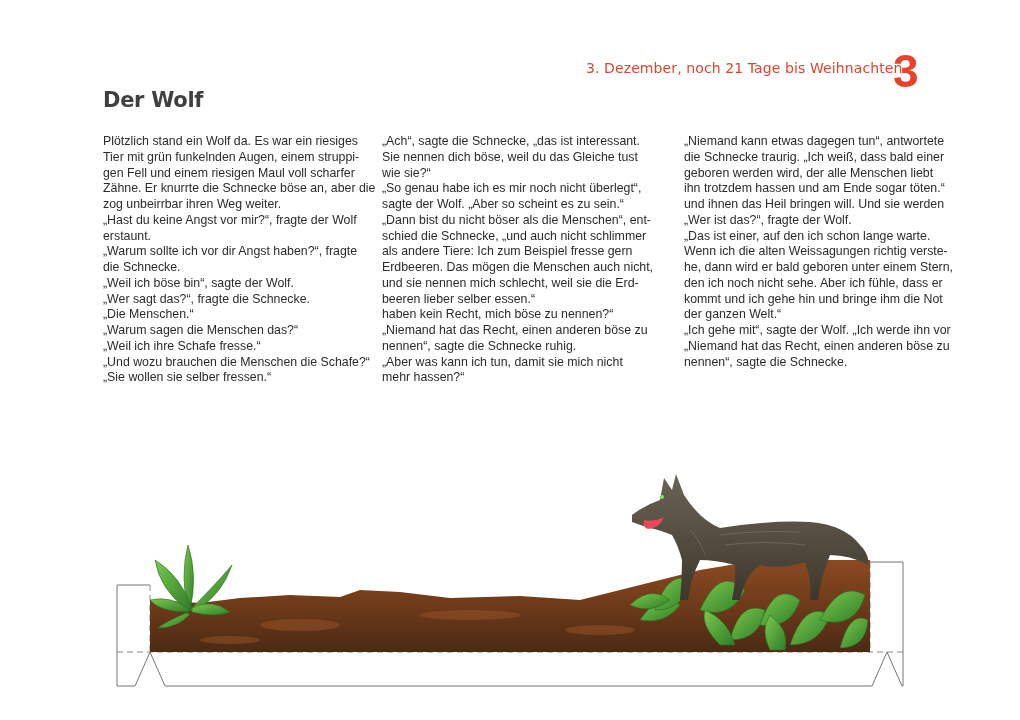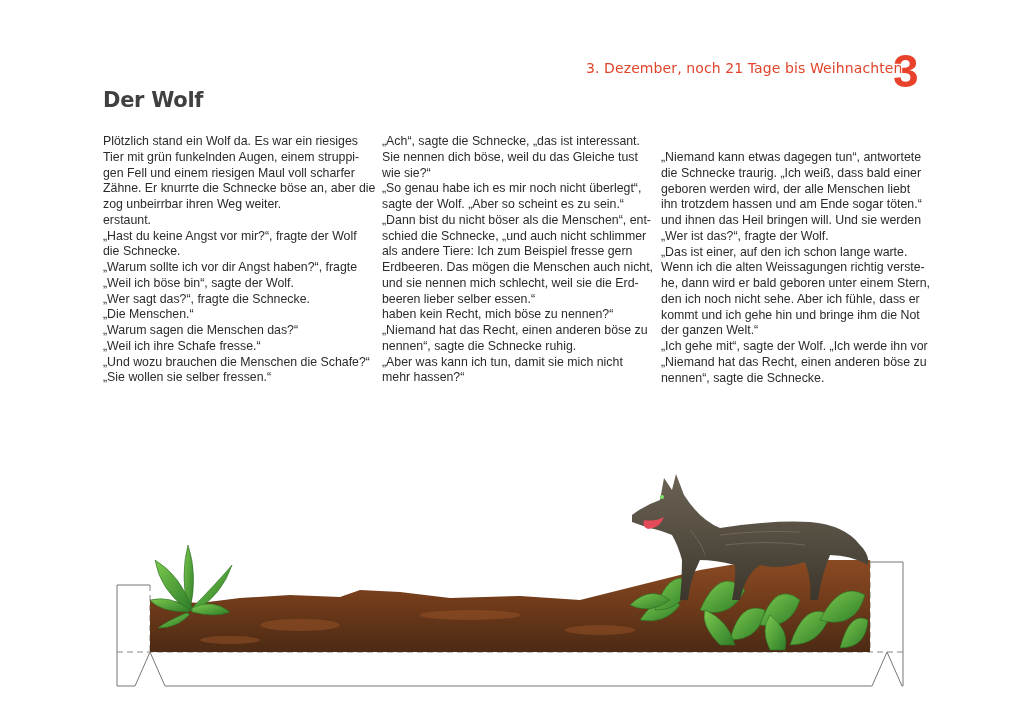--- a/index.html
+++ b/index.html
@@ -10,43 +10,43 @@
                font-size:14px; color:#e0452b; letter-spacing:0.1px; white-space:nowrap; }
   .day-number { position:absolute; left:307px; top:-6px; font-family:"Liberation Sans", sans-serif;
                 font-size:46px; font-weight:bold; color:#e8432a; line-height:46px; }
   .title { position:absolute; left:103px; top:88px; font-family:"DejaVu Sans", sans-serif;
            font-size:21px; font-weight:bold; color:#404040; letter-spacing:-0.3px; }
   .col { position:absolute; top:134px; width:262px; font-family:Liberation Sans, sans-serif;
          font-size:12.35px; line-height:15.75px; color:#2b2b2b; }
   .col p { margin:0; white-space:nowrap; }
   .col1 { left:103px; }
   .col2 { left:382px; }
-  .col3 { left:661px; width:270px;margin-top:16px; }
+  .col3 { left:684px; width:270px; }
   .scene { position:absolute; left:0; top:440px; width:1020px; height:280px; }
 </style>
 </head>
 <body>
 
 <div class="header">
   <span class="date-line">3. Dezember, noch 21 Tage bis Weihnachten</span>
   <span class="day-number">3</span>
 </div>
 
 <div class="title">Der Wolf</div>
 
 <div class="col col1">
   <p>Plötzlich stand ein Wolf da. Es war ein riesiges</p>
   <p>Tier mit grün funkelnden Augen, einem struppi-</p>
   <p>gen Fell und einem riesigen Maul voll scharfer</p>
   <p>Zähne. Er knurrte die Schnecke böse an, aber die</p>
   <p>zog unbeirrbar ihren Weg weiter.</p>
+  <p>„Hast du keine Angst vor mir?“, fragte der Wolf</p>
   <p>erstaunt.</p>
-  <p>„Hast du keine Angst vor mir?“, fragte der Wolf</p>
+  <p>„Warum sollte ich vor dir Angst haben?“, fragte</p>
   <p>die Schnecke.</p>
-  <p>„Warum sollte ich vor dir Angst haben?“, fragte</p>
   <p>„Weil ich böse bin“, sagte der Wolf.</p>
   <p>„Wer sagt das?“, fragte die Schnecke.</p>
   <p>„Die Menschen.“</p>
   <p>„Warum sagen die Menschen das?“</p>
   <p>„Weil ich ihre Schafe fresse.“</p>
   <p>„Und wozu brauchen die Menschen die Schafe?“</p>
   <p>„Sie wollen sie selber fressen.“</p>
 </div>
 
 <div class="col col2">

